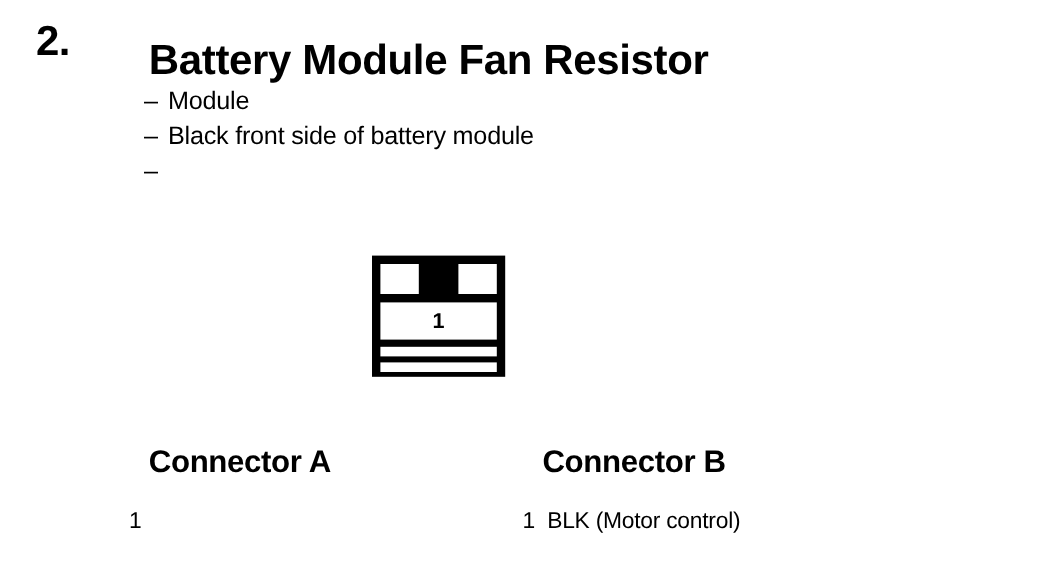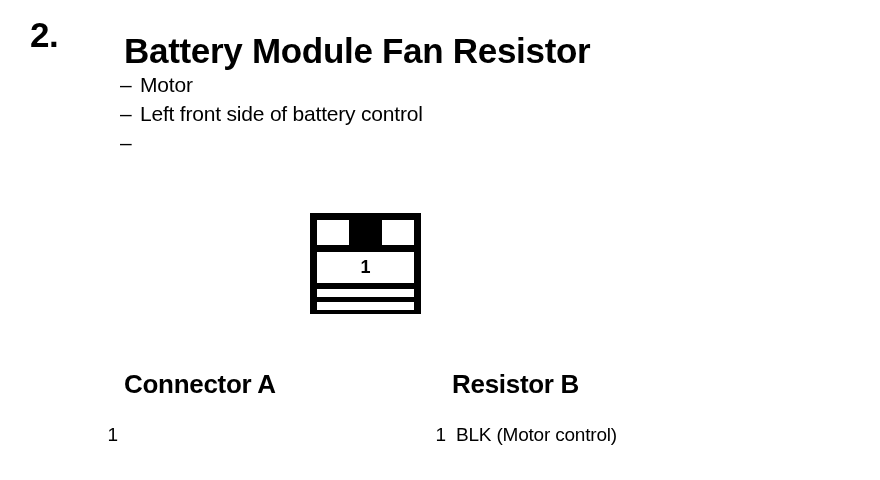--- a/index.html
+++ b/index.html
@@ -188,25 +188,25 @@
 <div class="page">
 
   <div class="header">
     <div class="item-number">2.</div>
     <div class="item-title">Battery Module Fan Resistor</div>
   </div>
 
   <div class="bullets">
     <div class="bullet-row">
       <span class="bullet-dash">–</span>
-      <span class="bullet-text">Motor</span>
+      <span class="bullet-text">Module</span>
     </div>
     <div class="bullet-row">
       <span class="bullet-dash">–</span>
-      <span class="bullet-text">Left front side of battery control</span>
+      <span class="bullet-text">Black front side of battery module</span>
     </div>
     <div class="bullet-row">
       <span class="bullet-dash">–</span>
     </div>
   </div>
 
   <div class="connector-figure">
     <div class="connector-body"></div>
     <div class="notch notch-left"></div>
     <div class="notch notch-right"></div>
@@ -220,21 +220,21 @@
   <div class="connectors">
 
     <div class="connector-block connector-a">
       <div class="connector-title">Connector A</div>
       <div class="pin-row">
         <span class="pin-id">1</span>
       </div>
     </div>
 
     <div class="connector-block connector-b">
-      <div class="connector-title">Resistor B</div>
+      <div class="connector-title">Connector B</div>
       <div class="pin-row">
         <span class="pin-id">1</span>
         <span class="pin-desc">BLK (Motor control)</span>
       </div>
     </div>
 
   </div>
 
 </div>
 

